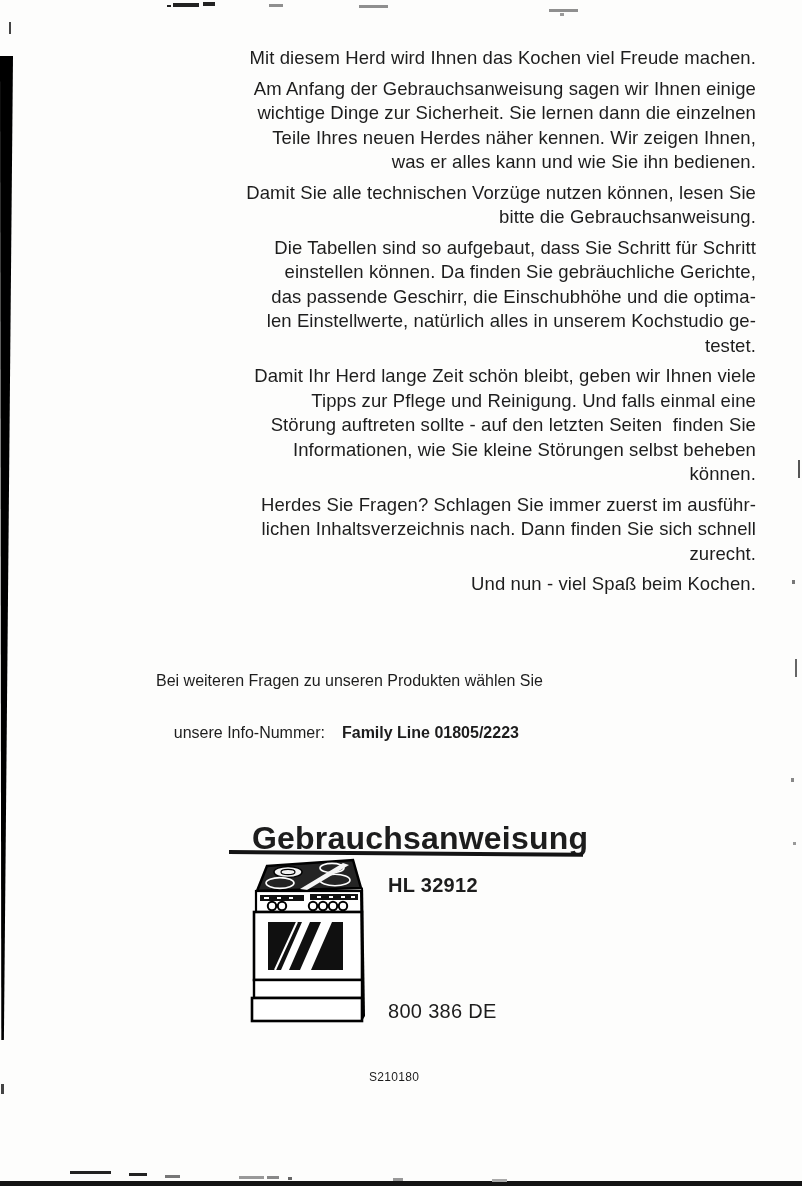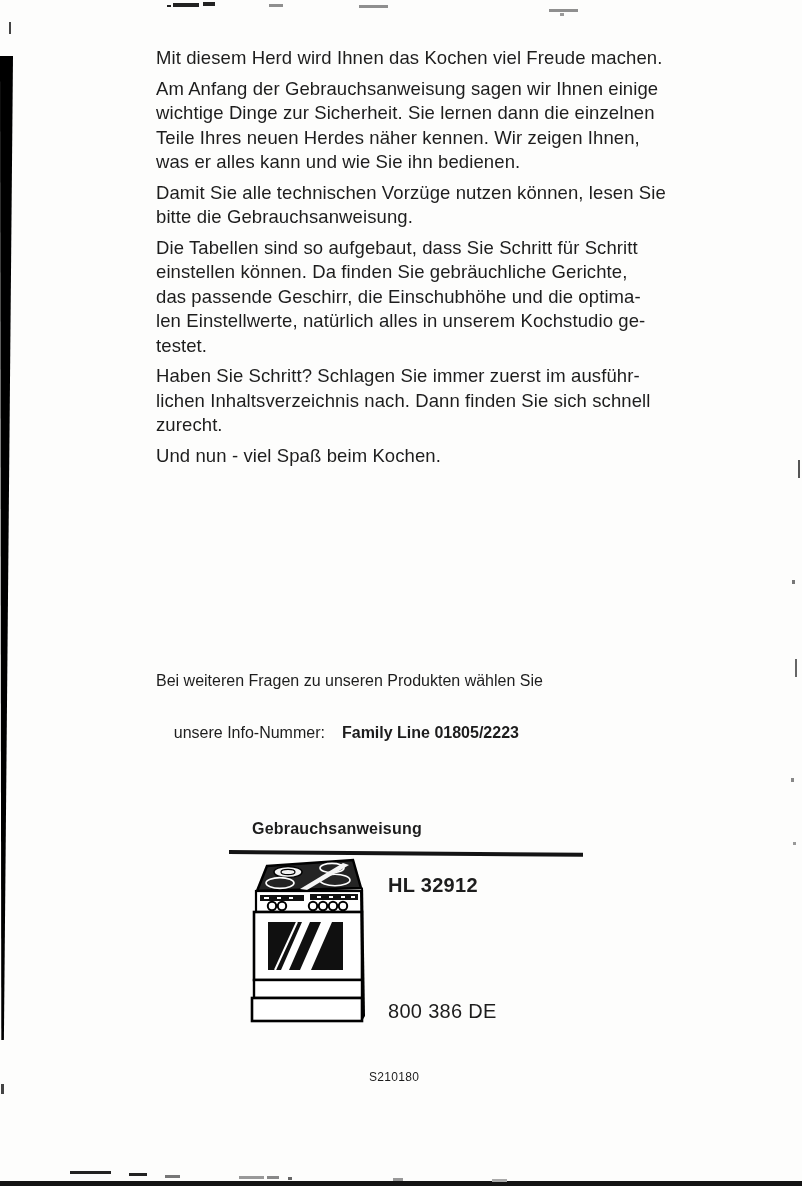--- a/index.html
+++ b/index.html
@@ -15,30 +15,31 @@
   .abs { position: absolute; }
 
   
   .intro { left: 156px; top: 46px; width: 600px; }
   .para {
     font-size: 18.5px;
     line-height: 24.5px;
     letter-spacing: 0.1px;
     white-space: pre;
     margin: 0 0 6px 0;
+    text-align: right;
   }
   .info { left: 156px; top: 668px; width: 600px; }
   .info-line { font-size: 16px; line-height: 26px; white-space: pre; }
   .bold { font-weight: bold; }
   .info-value { margin-left: 17px; }
 
   
   .heading {
     left: 252px; top: 820px;
-    font-size: 16px; font-weight: bold;
+    font-size: 32px; font-weight: bold;
     letter-spacing: 0.2px;
   }
   .heading-rule {
     left: 229px; top: 850px;
     width: 354px; height: 4px;
     background: #141414;
     transform: rotate(0.45deg);
     transform-origin: left center;
   }
   .stove { left: 247px; top: 858px; width: 126px; height: 166px; }
@@ -93,21 +94,26 @@
 wichtige Dinge zur Sicherheit. Sie lernen dann die einzelnen
 Teile Ihres neuen Herdes näher kennen. Wir zeigen Ihnen,
 was er alles kann und wie Sie ihn bedienen.</p>
   <p class="para">Damit Sie alle technischen Vorzüge nutzen können, lesen Sie
 bitte die Gebrauchsanweisung.</p>
   <p class="para">Die Tabellen sind so aufgebaut, dass Sie Schritt für Schritt
 einstellen können. Da finden Sie gebräuchliche Gerichte,
 das passende Geschirr, die Einschubhöhe und die optima-
 len Einstellwerte, natürlich alles in unserem Kochstudio ge-
 testet.</p>
-  <p class="para">Haben Sie Schritt? Schlagen Sie immer zuerst im ausführ-
+  <p class="para">Damit Ihr Herd lange Zeit schön bleibt, geben wir Ihnen viele
+Tipps zur Pflege und Reinigung. Und falls einmal eine
+Störung auftreten sollte - auf den letzten Seiten  finden Sie
+Informationen, wie Sie kleine Störungen selbst beheben
+können.</p>
+  <p class="para">Herdes Sie Fragen? Schlagen Sie immer zuerst im ausführ-
 lichen Inhaltsverzeichnis nach. Dann finden Sie sich schnell
 zurecht.</p>
   <p class="para">Und nun - viel Spaß beim Kochen.</p>
 </div>
 
 <div class="abs info">
   <div class="info-line">Bei weiteren Fragen zu unseren Produkten wählen Sie</div>
   <div class="info-line">
     <span>unsere Info-Nummer:</span><span class="bold info-value">Family Line 01805/2223</span>
   </div>

